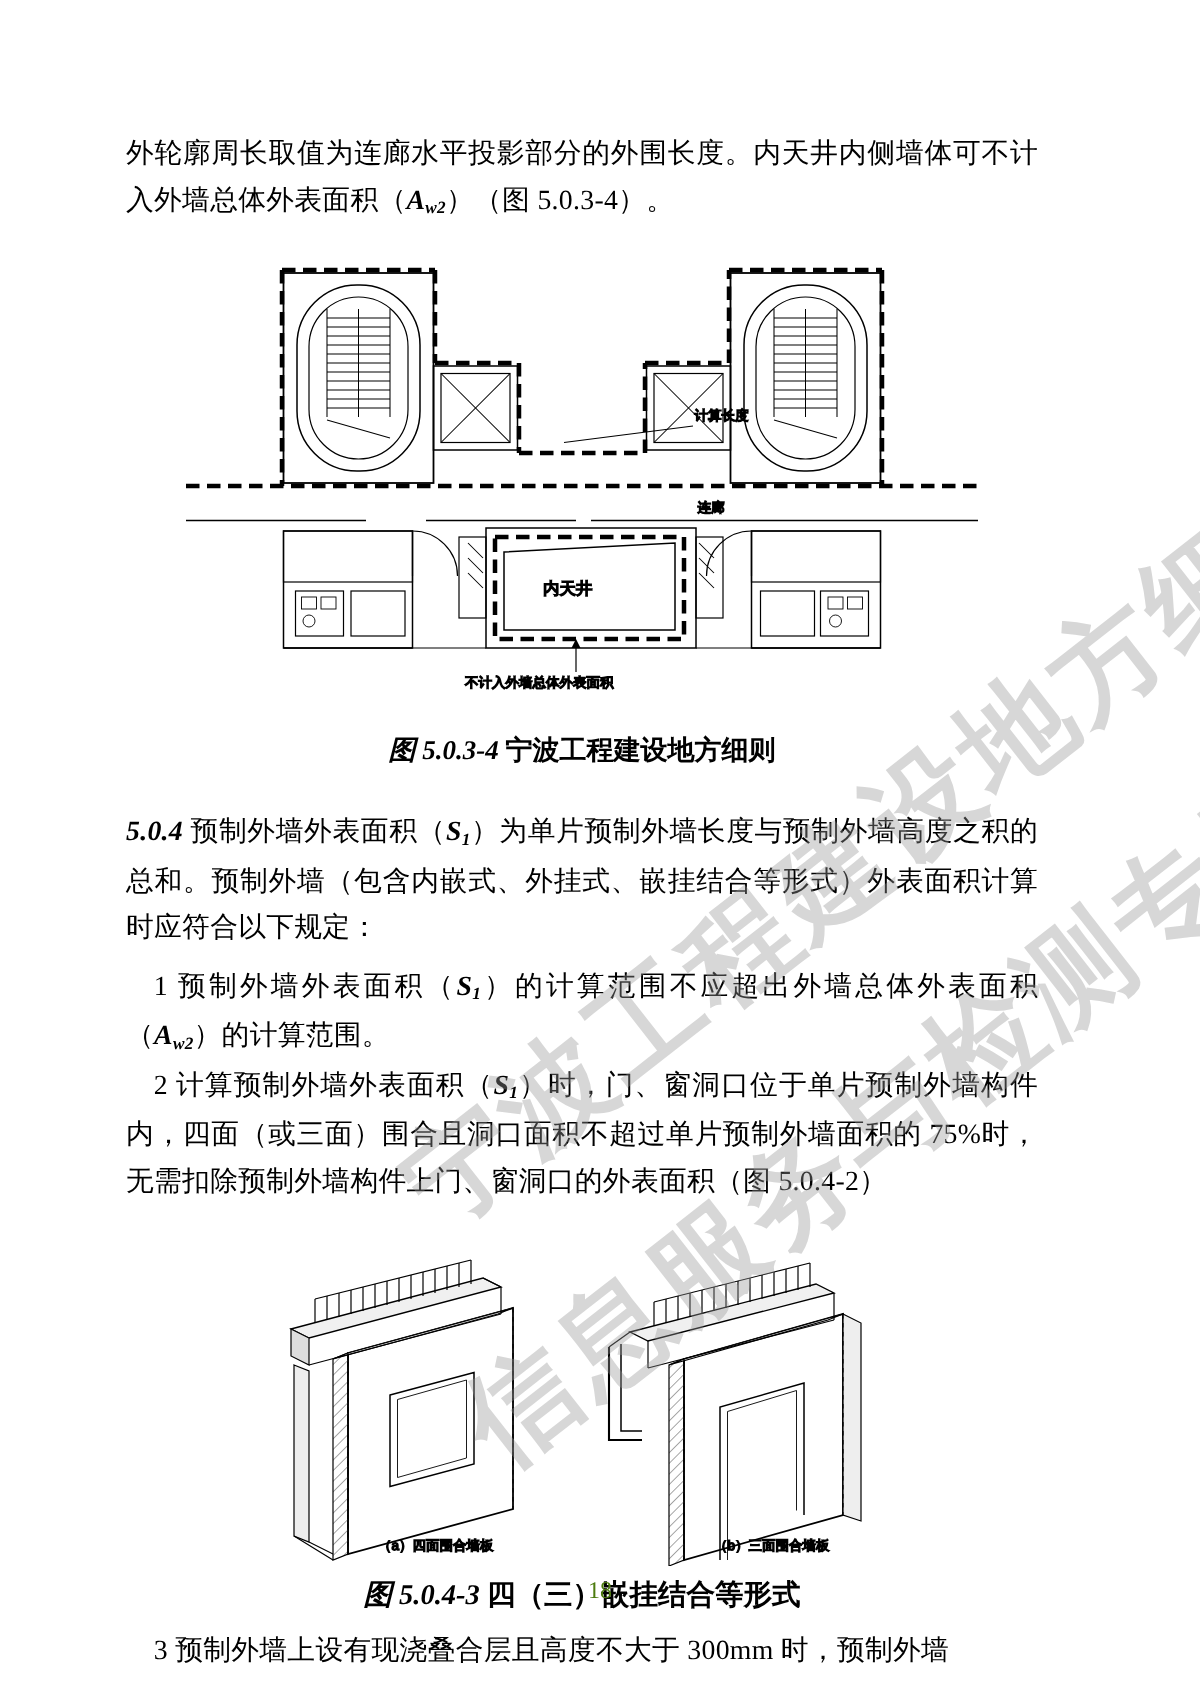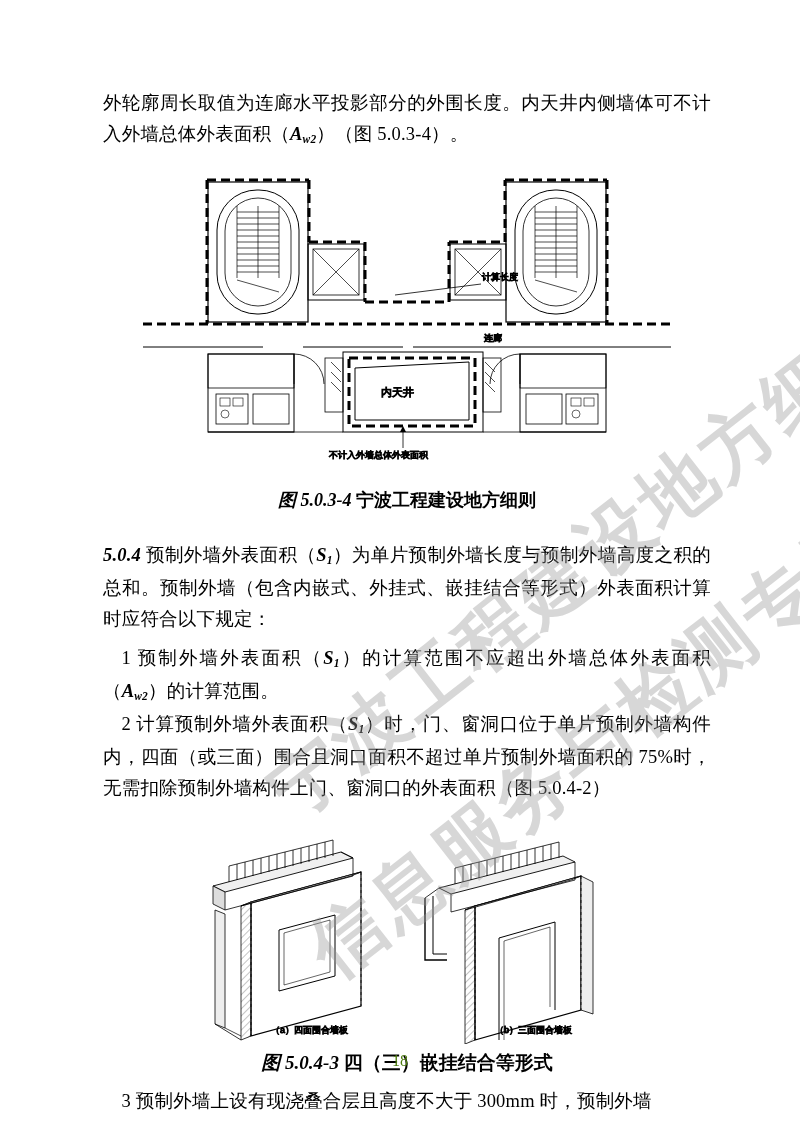--- a/index.html
+++ b/index.html
@@ -13,21 +13,21 @@
   .page {
     position: relative;
     width: 800px;
     height: 1131px;
     background: #ffffff;
     overflow: hidden;
     box-sizing: border-box;
   }
   .content {
     position: absolute;
-    left: 103px;
+    left: 84px;
     top: 88px;
     width: 608px;
   }
   p.body-text {
     margin: 0 0 0 0;
     font-size: 18.5px;
     line-height: 31px;
     color: #000;
     text-align: justify;
     letter-spacing: 0.2px;

